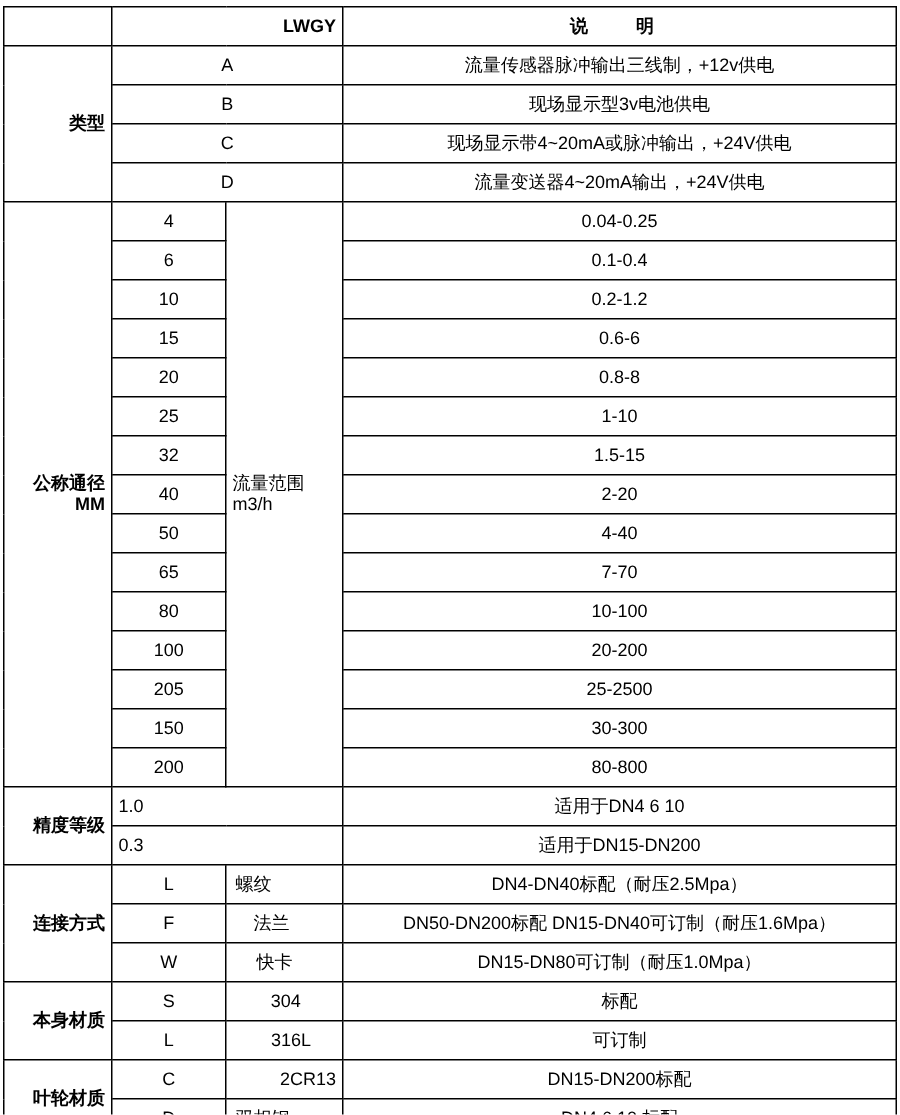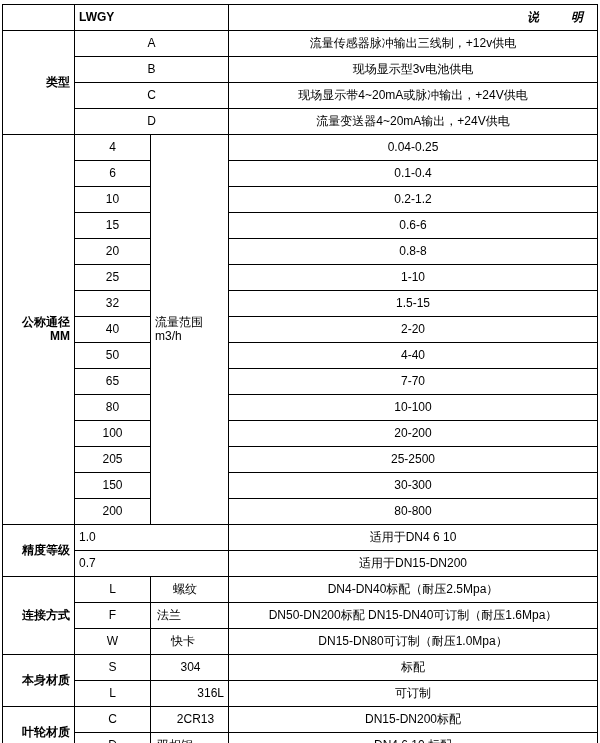--- a/index.html
+++ b/index.html
@@ -39,29 +39,28 @@
   }
   .c-mid {
     width: 78px;
     text-align: center;
   }
   .c-desc {
     text-align: center;
     padding-left: 6px;
   }
   .hdr-code {
-    text-align: left;
+    text-align: right;
     font-weight: bold;
   }
   .hdr-desc {
-    text-align: right;
+    text-align: center;
     font-weight: bold;
     letter-spacing: 10px;
     padding-left: 30px;
-    font-style: italic;
   }
   .row-h { height: 26px; }
   .row-n { height: 26px; }
   .vlabel {
     text-align: right;
     font-weight: bold;
     line-height: 1.35;
   }
   .midlabel {
     text-align: left;
@@ -167,57 +166,57 @@
       <td class="c-code">200</td>
       <td class="c-desc">80-800</td>
     </tr>
 
     <tr class="row-n">
       <td class="c-label vlabel" rowspan="2">精度等级</td>
       <td class="span2" colspan="2">1.0</td>
       <td class="c-desc">适用于DN4 6 10</td>
     </tr>
     <tr class="row-n">
-      <td class="span2" colspan="2">0.7</td>
+      <td class="span2" colspan="2">0.3</td>
       <td class="c-desc">适用于DN15-DN200</td>
     </tr>
 
     <tr class="row-n">
       <td class="c-label vlabel" rowspan="3">连接方式</td>
       <td class="c-code">L</td>
-      <td class="c-mid" style="text-align:left;padding-left:22px">螺纹</td>
+      <td class="c-mid" style="text-align:left;padding-left:6px">螺纹</td>
       <td class="c-desc">DN4-DN40标配（耐压2.5Mpa）</td>
     </tr>
     <tr class="row-n">
       <td class="c-code">F</td>
-      <td class="c-mid" style="text-align:left;padding-left:6px">法兰</td>
+      <td class="c-mid" style="text-align:left;padding-left:18px">法兰</td>
       <td class="c-desc">DN50-DN200标配 DN15-DN40可订制（耐压1.6Mpa）</td>
     </tr>
     <tr class="row-n">
       <td class="c-code">W</td>
       <td class="c-mid" style="text-align:left;padding-left:20px">快卡</td>
       <td class="c-desc">DN15-DN80可订制（耐压1.0Mpa）</td>
     </tr>
 
     <tr class="row-n">
       <td class="c-label vlabel" rowspan="2">本身材质</td>
       <td class="c-code">S</td>
       <td class="c-mid" style="text-align:center;padding-left:6px">304</td>
       <td class="c-desc">标配</td>
     </tr>
     <tr class="row-n">
       <td class="c-code">L</td>
-      <td class="c-mid" style="text-align:right;padding-left:13px">316L</td>
+      <td class="c-mid" style="text-align:center;padding-left:13px">316L</td>
       <td class="c-desc">可订制</td>
     </tr>
 
     <tr class="row-n">
       <td class="c-label vlabel" rowspan="2">叶轮材质</td>
       <td class="c-code">C</td>
-      <td class="c-mid" style="text-align:center;padding-left:16px">2CR13</td>
+      <td class="c-mid" style="text-align:right;padding-left:16px">2CR13</td>
       <td class="c-desc">DN15-DN200标配</td>
     </tr>
     <tr class="row-n">
       <td class="c-code">D</td>
       <td class="c-mid" style="text-align:left;padding-left:6px">双相钢</td>
       <td class="c-desc">DN4 6 10 标配</td>
     </tr>
   </tbody>
 </table>
 

